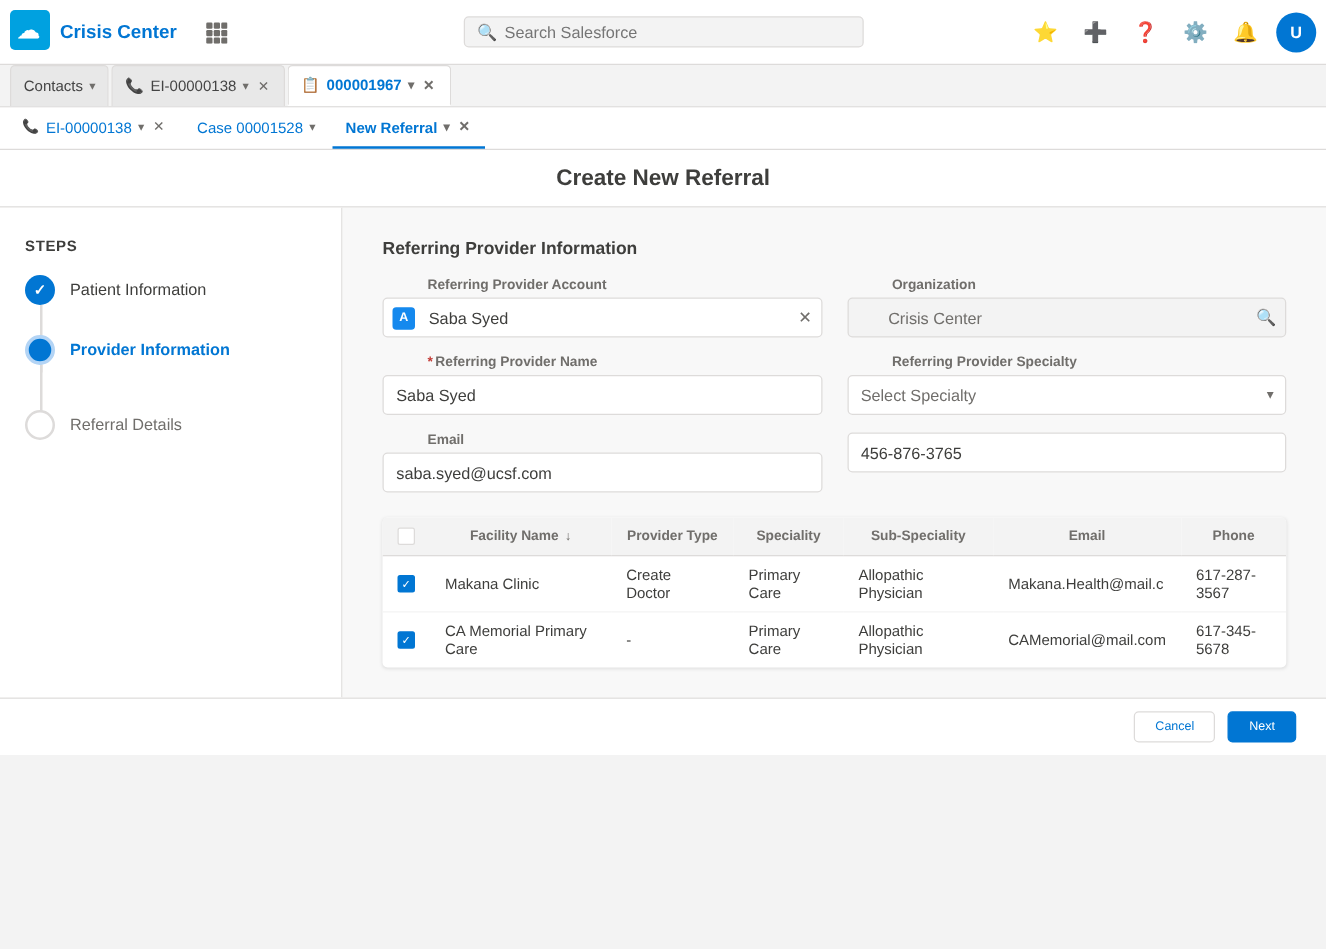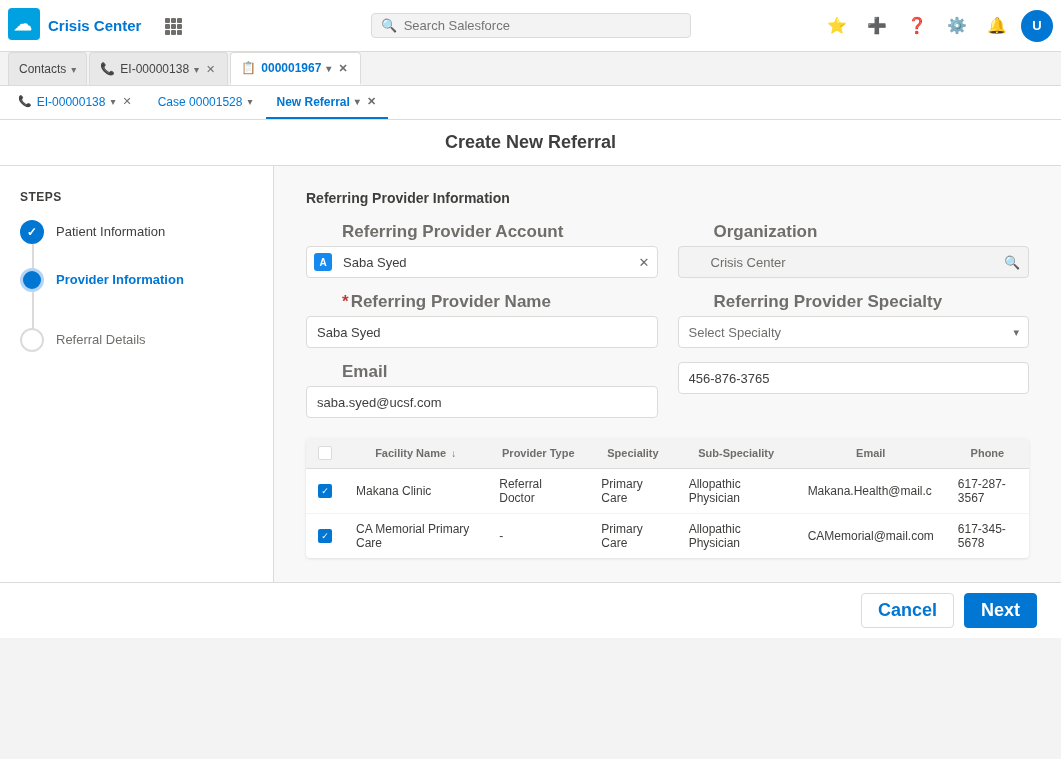--- a/index.html
+++ b/index.html
@@ -228,21 +228,21 @@
       display: flex;
       gap: 20px;
       margin-bottom: 14px;
     }
     .form-group {
       flex: 1;
       display: flex;
       flex-direction: column;
     }
     .form-label {
-      font-size: 17px;
+      font-size: 11px;
       color: #706e6b;
       margin-bottom: 4px;
       font-weight: 600;
       padding-left: 36px;
     }
     .form-label .required { color: #c23934; margin-right: 2px; }
     .form-input {
       border: 1px solid #dddbda;
       border-radius: 4px;
       padding: 5px 10px;
@@ -365,22 +365,22 @@
       display: flex;
       justify-content: flex-end;
       align-items: center;
       padding: 10px 24px;
       background: #fff;
       border-top: 1px solid #dddbda;
       gap: 10px;
     }
     .btn {
       padding: 6px 16px;
-      font-size: 18px;
-      font-weight: 700;
+      font-size: 10px;
+      font-weight: 400;
       border-radius: 4px;
       cursor: pointer;
       border: 1px solid;
     }
     .btn-cancel {
       background: #fff;
       color: #0176d3;
       border-color: #dddbda;
     }
     .btn-next {
@@ -597,21 +597,21 @@
             </th>
           </tr>
         </thead>
         <tbody>
 
           <tr>
             <td>
               <div class="checkbox">✓</div>
             </td>
             <td>Makana Clinic</td>
-            <td>Referral Doctor</td>
+            <td>Create Doctor</td>
             <td>Primary Care</td>
             <td>Allopathic Physician</td>
             <td>Makana.Health@mail.c</td>
             <td>617-287-3567</td>
           </tr>
 
           <tr>
             <td>
               <div class="checkbox">✓</div>
             </td>

